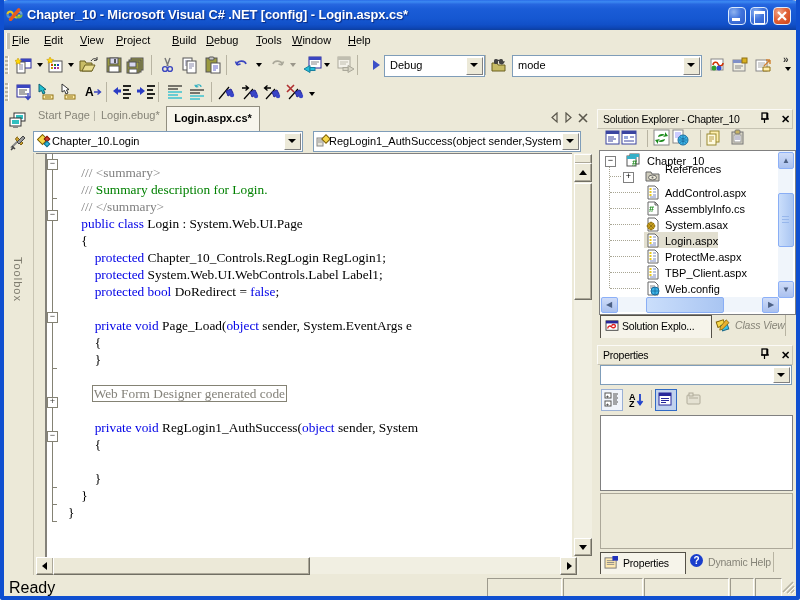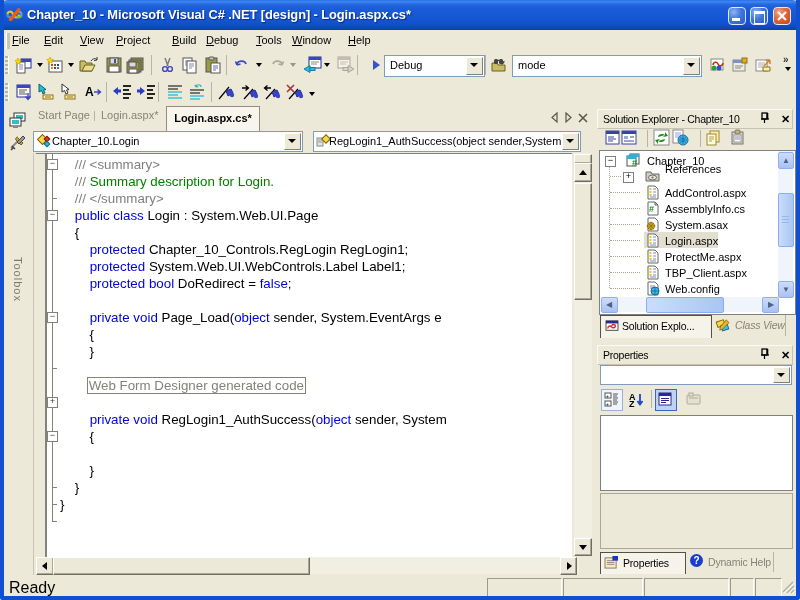--- a/index.html
+++ b/index.html
@@ -37,21 +37,21 @@
 
 #tabrow{left:33px;top:105px;width:563px;height:26px;background:#ece9d8;border-bottom:1px solid #c0bcab;font-size:11px;}
 .etab{position:absolute;top:4px;color:#868478;}
 #activetab{left:133px;top:1px;width:92px;height:25px;background:#f7f5ec;border:1px solid #918e80;border-bottom:none;text-align:center;color:#000;font-weight:bold;padding-top:5px;}
 
 #comborow{left:33px;top:131px;width:563px;height:22px;background:#ece9d8;}
 
 #codebox{left:36px;top:153px;width:536px;height:404px;background:#fff;border-top:1px solid #808080;overflow:hidden;}
 #selmargin{left:0;top:0;width:9px;height:421px;background:#ece9d8;border-right:2px solid #84827a;}
 #outmargin{left:11px;top:0;width:11px;height:420px;background:#fff;}
-#codetext{margin:0;left:0px;top:2px;font-family:Liberation Sans, sans-serif;font-size:13.34px;line-height:17px;white-space:pre;color:#000;}
+#codetext{margin:8px;left:0px;top:2px;font-family:Liberation Serif, serif;font-size:13.34px;line-height:17px;white-space:pre;color:#000;}
 .kw{color:#0000e6;}
 .cmt{color:#008000;}
 .gry{color:#7f7f7f;}
 #codeclip{left:24px;top:0;width:512px;height:421px;overflow:hidden;}
 #wfbox{border:1px solid #848274;color:#84827a;padding:0 1px;margin-left:-3px;}
 .oline{width:1px;background:#848274;}
 .otick{left:16px;width:5px;height:1px;background:#848274;}
 .obox{left:11px;width:9px;height:9px;border:1px solid #848274;background:#fff;font-family:"Liberation Mono",monospace;font-size:9px;line-height:8px;text-align:center;color:#3b3a35;}
 
 .sb{background:#ece9d8;}
@@ -100,21 +100,21 @@
         <rect x="3.5" y="9" width="2" height="2" fill="#e8c820"></rect>
       <line x1="7" y1="4" x2="10" y2="4" stroke="#7a8abf"></line>
         <line x1="7" y1="7" x2="10" y2="7" stroke="#7a8abf"></line>
         <line x1="7" y1="10" x2="10" y2="10" stroke="#7a8abf"></line>
         <line x1="4" y1="12" x2="10" y2="12" stroke="#7a8abf"></line>
     </g>
   </defs>
 </svg>
 <div id="win">
   <div class="abs" id="title"></div>
-  <div class="abs" id="titletext">Chapter_10 - Microsoft Visual C# .NET [design] - Login.aspx.cs*</div>
+  <div class="abs" id="titletext">Chapter_10 - Microsoft Visual C# .NET [config] - Login.aspx.cs*</div>
   <svg class="abs" style="left:6px;top:8px" width="17" height="13" viewBox="0 0 17 13">
     <path d="M1.5 6.5 C1.5 3.5 5 2.5 6.5 5 L8 8 C9.5 10.5 13 9.5 13 6.5" fill="none" stroke="#e8c420" stroke-width="2.2"></path>
     <path d="M15.5 6.5 C15.5 9.5 12 10.5 10.5 8" fill="none" stroke="#7ab648" stroke-width="2.2"></path>
     <path d="M15.5 6.5 C15.5 3.5 12 2.5 10.5 5" fill="none" stroke="#6aa2dc" stroke-width="2.2"></path>
     <path d="M1.5 6.5 C1.5 9.5 5 10.5 6.5 8" fill="none" stroke="#4a90d8" stroke-width="2.2"></path>
     <rect x="7" y="-1.5" width="3.4" height="16" rx="1.7" fill="#e85c1e" transform="rotate(40 8.5 6.5)"></rect>
   </svg>
   <div class="abs wbtn" id="btnmin">
       <i class="abs" style="left:3px;top:10px;width:8px;height:3px;background:#fff"></i>
     </div>
@@ -366,21 +366,21 @@
         <path d="M9 3 C7 3 6 5 7 6 L12 11 L14 9 L9 4" fill="#c8a030" stroke="#806010"></path>
         <path d="M14 2 L16 4 L10 10 L8 8 Z" fill="#999" stroke="#444"></path>
         <path d="M3 12 L6 15 M2 16 L5 13" stroke="#444" stroke-width="1.5"></path>
       </svg>
     <div class="abs" id="toolboxtext">Toolbox</div>
   </div>
 
   <div class="abs" id="tabrow">
     <span class="etab" style="left:5px">Start Page</span>
     <span class="etab" style="left:60px;color:#b0ad9e">|</span>
-    <span class="etab" style="left:68px">Login.aspx*</span>
+    <span class="etab" style="left:68px">Login.ebug*</span>
     <div class="abs" id="activetab">Login.aspx.cs*</div>
     <svg width="40" height="12" style="position:absolute;left:518px;top:7px" viewBox="0 0 40 12">
         <path d="M6 1 L1 5.5 L6 10 Z" fill="none" stroke="#5a574c" stroke-width="1.2"></path>
         <path d="M15 1 L20 5.5 L15 10 Z" fill="none" stroke="#5a574c" stroke-width="1.2"></path>
         <path d="M28 2 L36 10 M36 2 L28 10" stroke="#5a574c" stroke-width="1.6"></path>
       </svg>
   </div>
 
   <div class="abs" id="comborow">
     <div class="abs combo" style="left:0px;top:0px;width:268px;height:19px">

